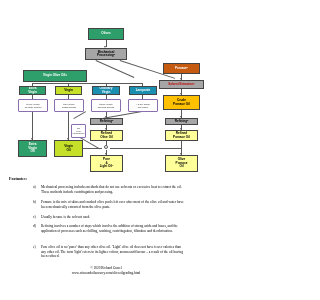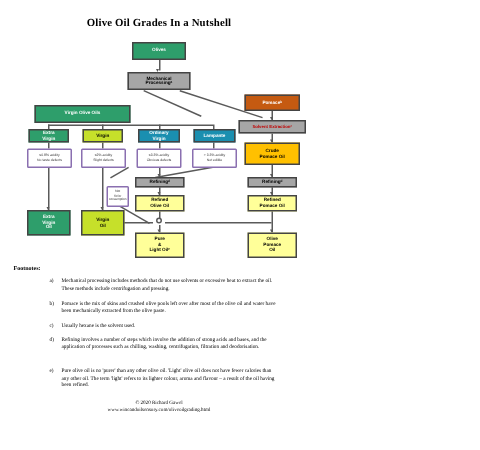--- a/index.html
+++ b/index.html
@@ -94,21 +94,20 @@
     position:absolute;left:0;width:212px;text-align:center;
     font-family:"Liberation Serif", serif;
     font-size:3.4px;line-height:1.4;color:#000;
   }
 </style>
 </head>
 <body>
 
 <div class="page">
 
-  <div class="title">Olive Oil Grades In a Nutshell</div>
 
   <div class="chart">
 
     <div class="ln vl" style="left:105.5px;top:13px;height:7px;"></div>
     <div class="arw" style="left:104px;top:19px;"></div>
 
     <div class="diag" style="left:96px;top:33px;width:42px;transform:rotate(24deg);"></div>
 
     <div class="diag" style="left:120px;top:33px;width:58px;transform:rotate(18deg);"></div>
 

